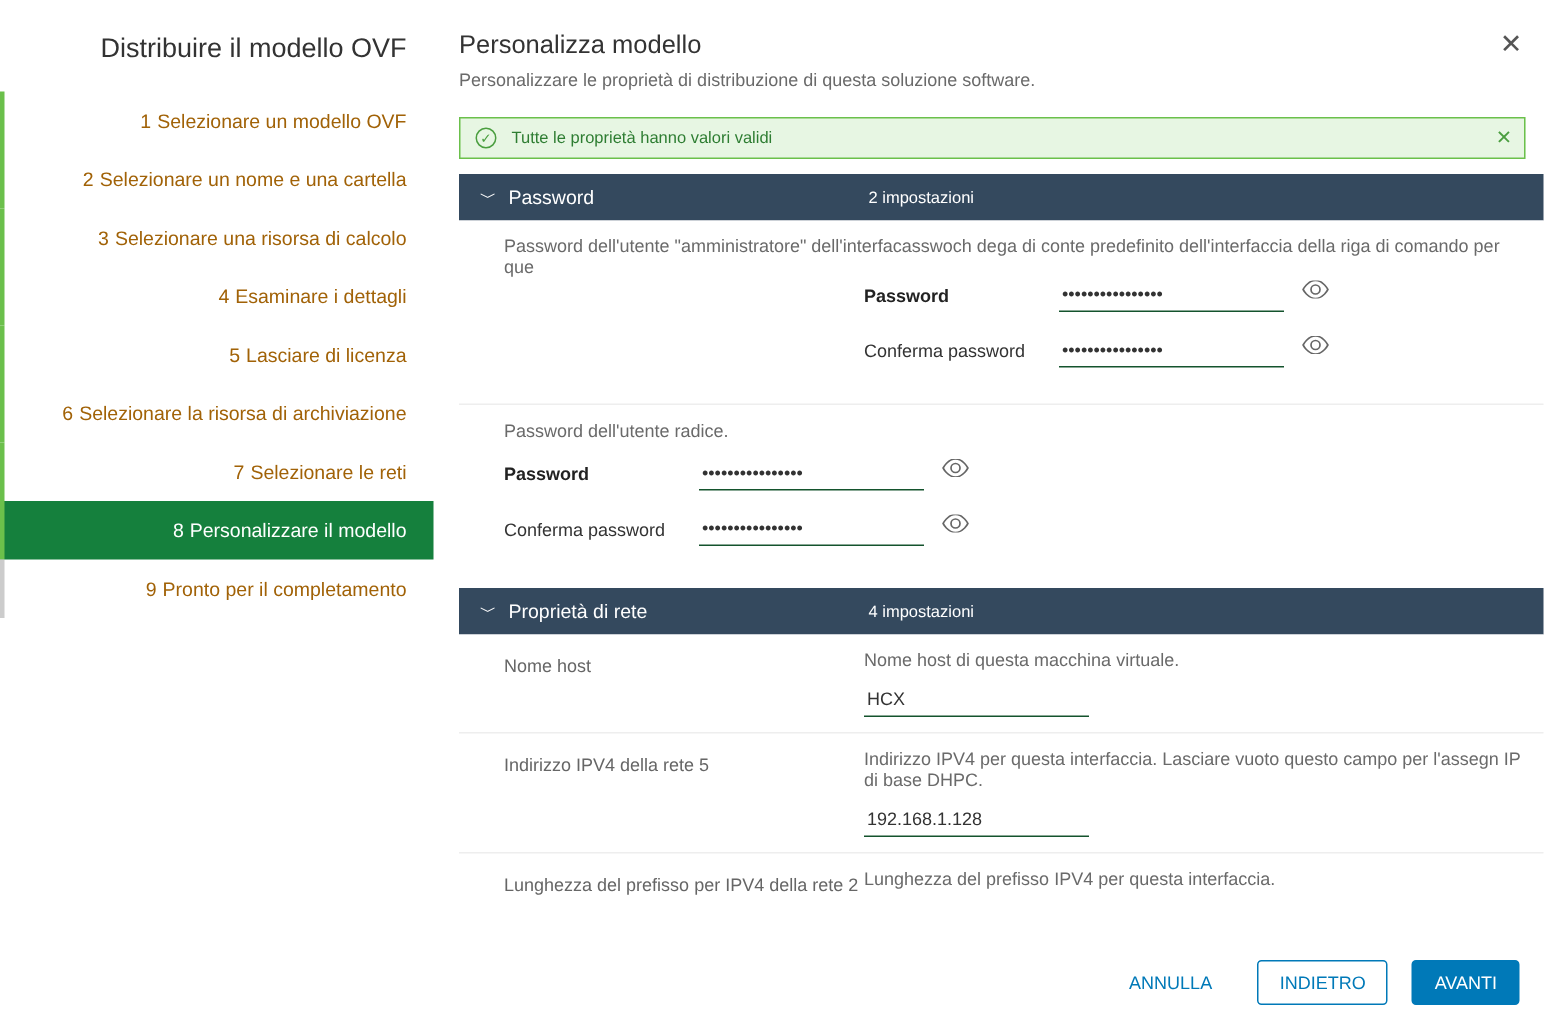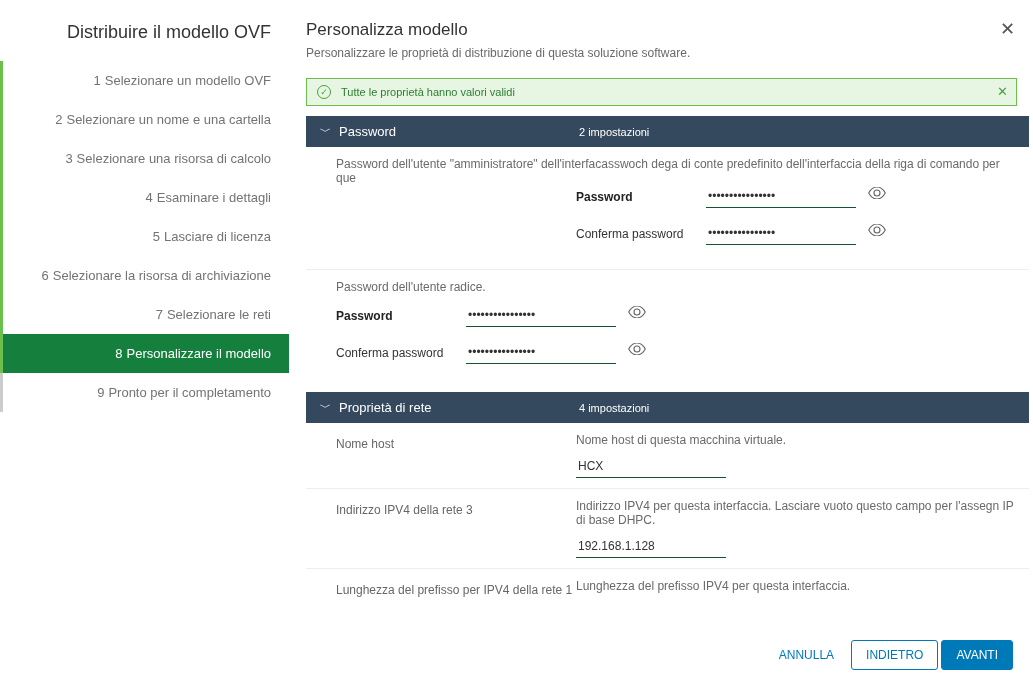--- a/index.html
+++ b/index.html
@@ -3,21 +3,21 @@
 <meta charset="utf-8">
 <style>
 * { box-sizing: border-box; margin: 0; padding: 0; }
 body { font-family: "Segoe UI", Arial, sans-serif; font-size: 13px; color: #333; background: #fff; }
 
 .container { display: flex; width: 1033px; height: 684px; }
 
 .sidebar { width: 290px; padding: 10px 0; border-right: 1px solid transparent; text-align: right; }
 .sidebar-title { font-size: 18px; font-weight: 400; color: #333; padding: 12px 18px 18px 26px; }
 .steps { list-style: none; }
-.step-item { padding: 12px 18px 12px 26px; font-size: 13px; color: #737373; border-left: 3px solid #6bc04b; cursor: pointer; }
+.step-item { padding: 12px 18px 12px 26px; font-size: 13px; color: #a16207; border-left: 3px solid #6bc04b; cursor: pointer; }
 .step-item.pending { border-left: 3px solid #ccc; }
 .step-item.active { background: #15803d; color: #fff; border-left: 3px solid #6bc04b; }
 .step-num { display: inline-block; width: 14px; margin-right: 4px; }
 
 .main { flex: 1; display: flex; flex-direction: column; padding: 0; position: relative; }
 .main-header { padding: 20px 24px 8px 16px; position: relative; }
 .main-title { font-size: 17px; font-weight: 400; color: #333; margin-bottom: 6px; }
 .main-subtitle { font-size: 12px; color: #6a6a6a; }
 .close-x { position: absolute; top: 18px; right: 18px; font-size: 18px; color: #555; cursor: pointer; background: none; border: none; }
 
@@ -40,21 +40,21 @@
 .prop-content { flex: 1; color: #6a6a6a; }
 .prop-desc { margin-bottom: 8px; color: #6a6a6a; }
 
 .field-row { display: flex; align-items: center; margin: 10px 0 14px 0; }
 .field-label { flex: 0 0 130px; color: #333; font-size: 12px; }
 .field-label.bold { font-weight: 600; color: #222; }
 .input-wrap { position: relative; width: 150px; }
 .text-input { width: 100%; border: none; border-bottom: 1px solid #14532d; padding: 4px 24px 4px 2px; font-size: 12px; outline: none; background: transparent; color: #333; }
 .eye-btn { position: absolute; right: -30px; top: 2px; background: none; border: none; cursor: pointer; padding: 0; }
 
-.footer { padding: 14px 20px; display: flex; justify-content: flex-end; gap: 3px; align-items: center; border-top: 1px solid transparent; }
+.footer { padding: 14px 20px; display: flex; justify-content: flex-end; gap: 16px; align-items: center; border-top: 1px solid transparent; }
 .btn { padding: 7px 14px; font-size: 12px; cursor: pointer; border-radius: 3px; }
 .btn-text { background: none; border: none; color: #0079b8; }
 .btn-outline { background: #fff; border: 1px solid #0079b8; color: #0079b8; }
 .btn-primary { background: #0079b8; border: 1px solid #0079b8; color: #fff; }
 
 .eye-icon { width: 18px; height: 12px; }
 </style>
 </head>
 <body>
 
@@ -168,31 +168,31 @@
           <div class="prop-label">Nome host</div>
           <div class="prop-content">
             <div class="prop-desc">Nome host di questa macchina virtuale.</div>
             <div class="input-wrap">
               <input class="text-input" type="text" value="HCX" style="">
             </div>
           </div>
         </div>
 
         <div class="prop-row">
-          <div class="prop-label">Indirizzo IPV4 della rete 3</div>
+          <div class="prop-label">Indirizzo IPV4 della rete 5</div>
           <div class="prop-content">
             <div class="prop-desc">Indirizzo IPV4 per questa interfaccia. Lasciare vuoto questo campo per l'assegn IP di base DHPC.</div>
             <div class="input-wrap">
               <input class="text-input" type="text" value="192.168.1.128" style="">
             </div>
           </div>
         </div>
 
         <div class="prop-row">
-          <div class="prop-label">Lunghezza del prefisso per IPV4 della rete 1</div>
+          <div class="prop-label">Lunghezza del prefisso per IPV4 della rete 2</div>
           <div class="prop-content">
             <div class="prop-desc">Lunghezza del prefisso IPV4 per questa interfaccia.</div>
           </div>
         </div>
 
       </div>
 
     </div>
 
     <div class="footer">

